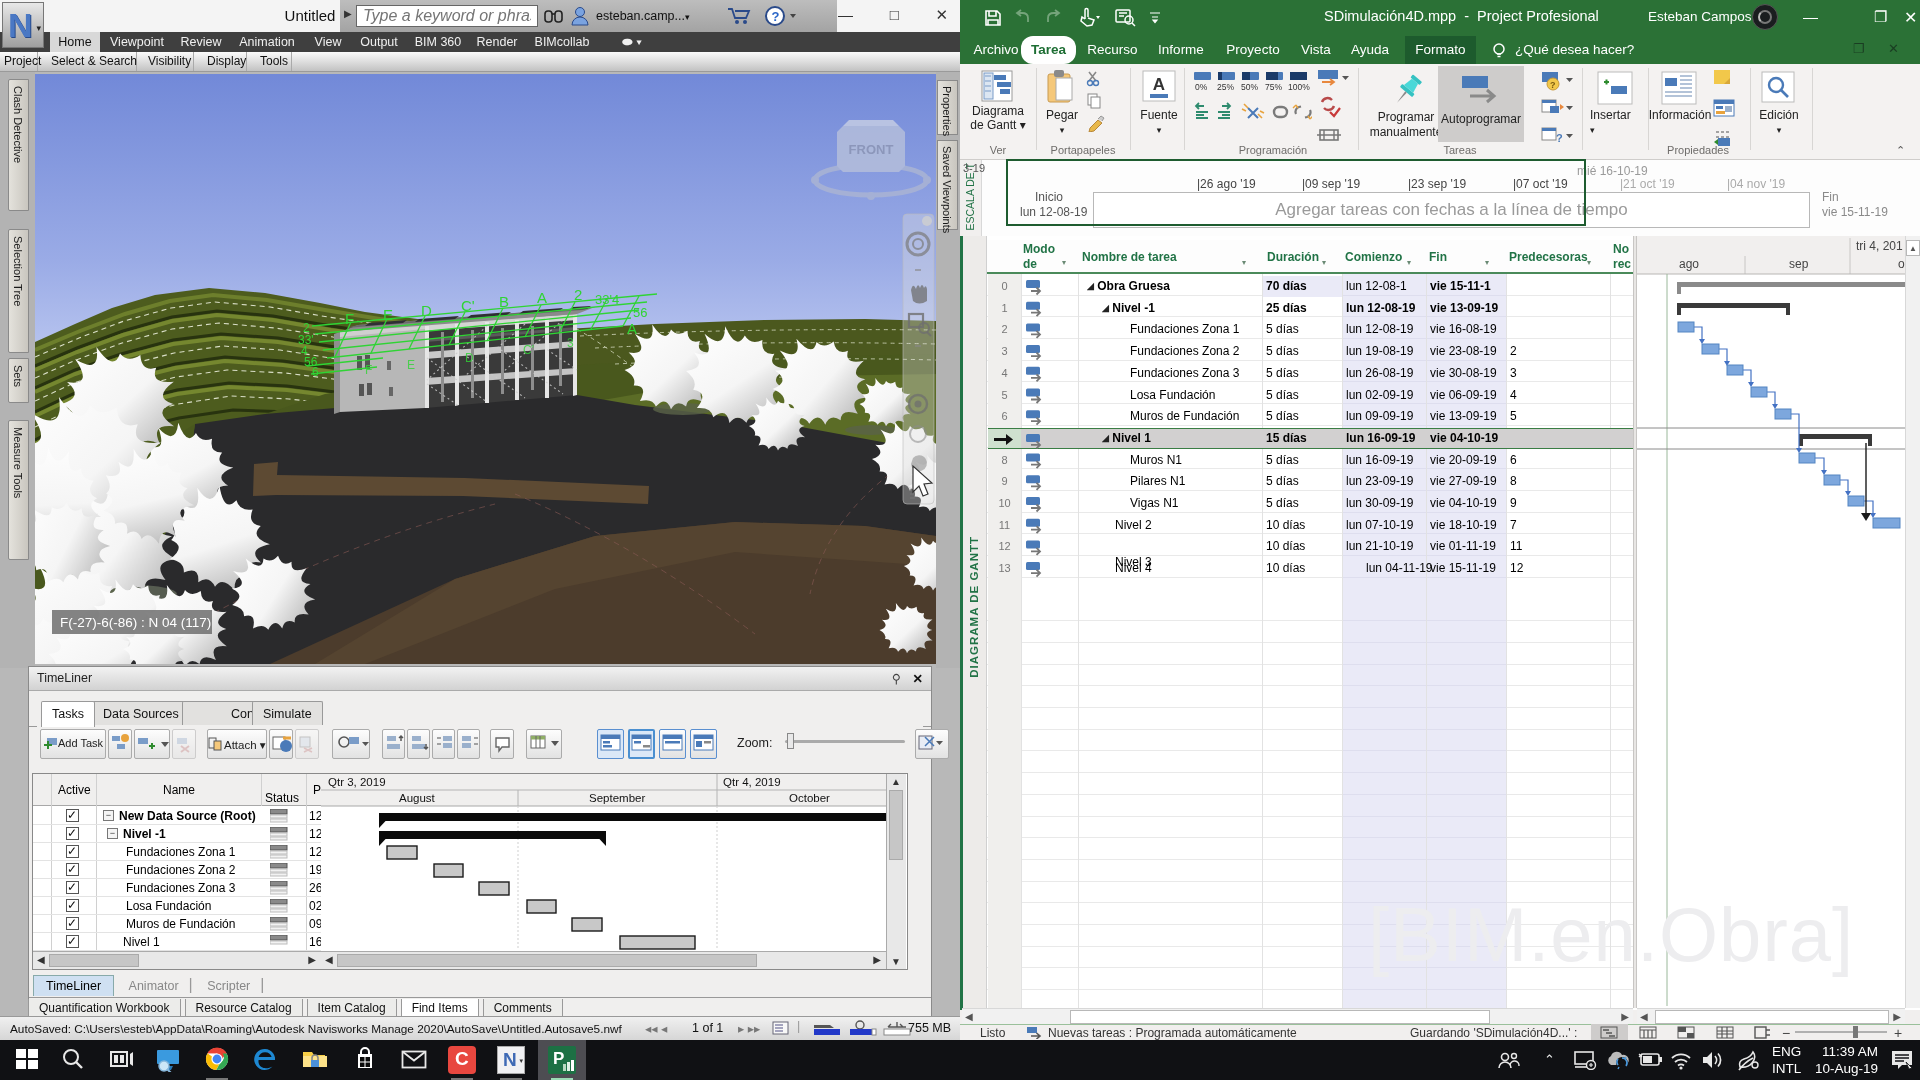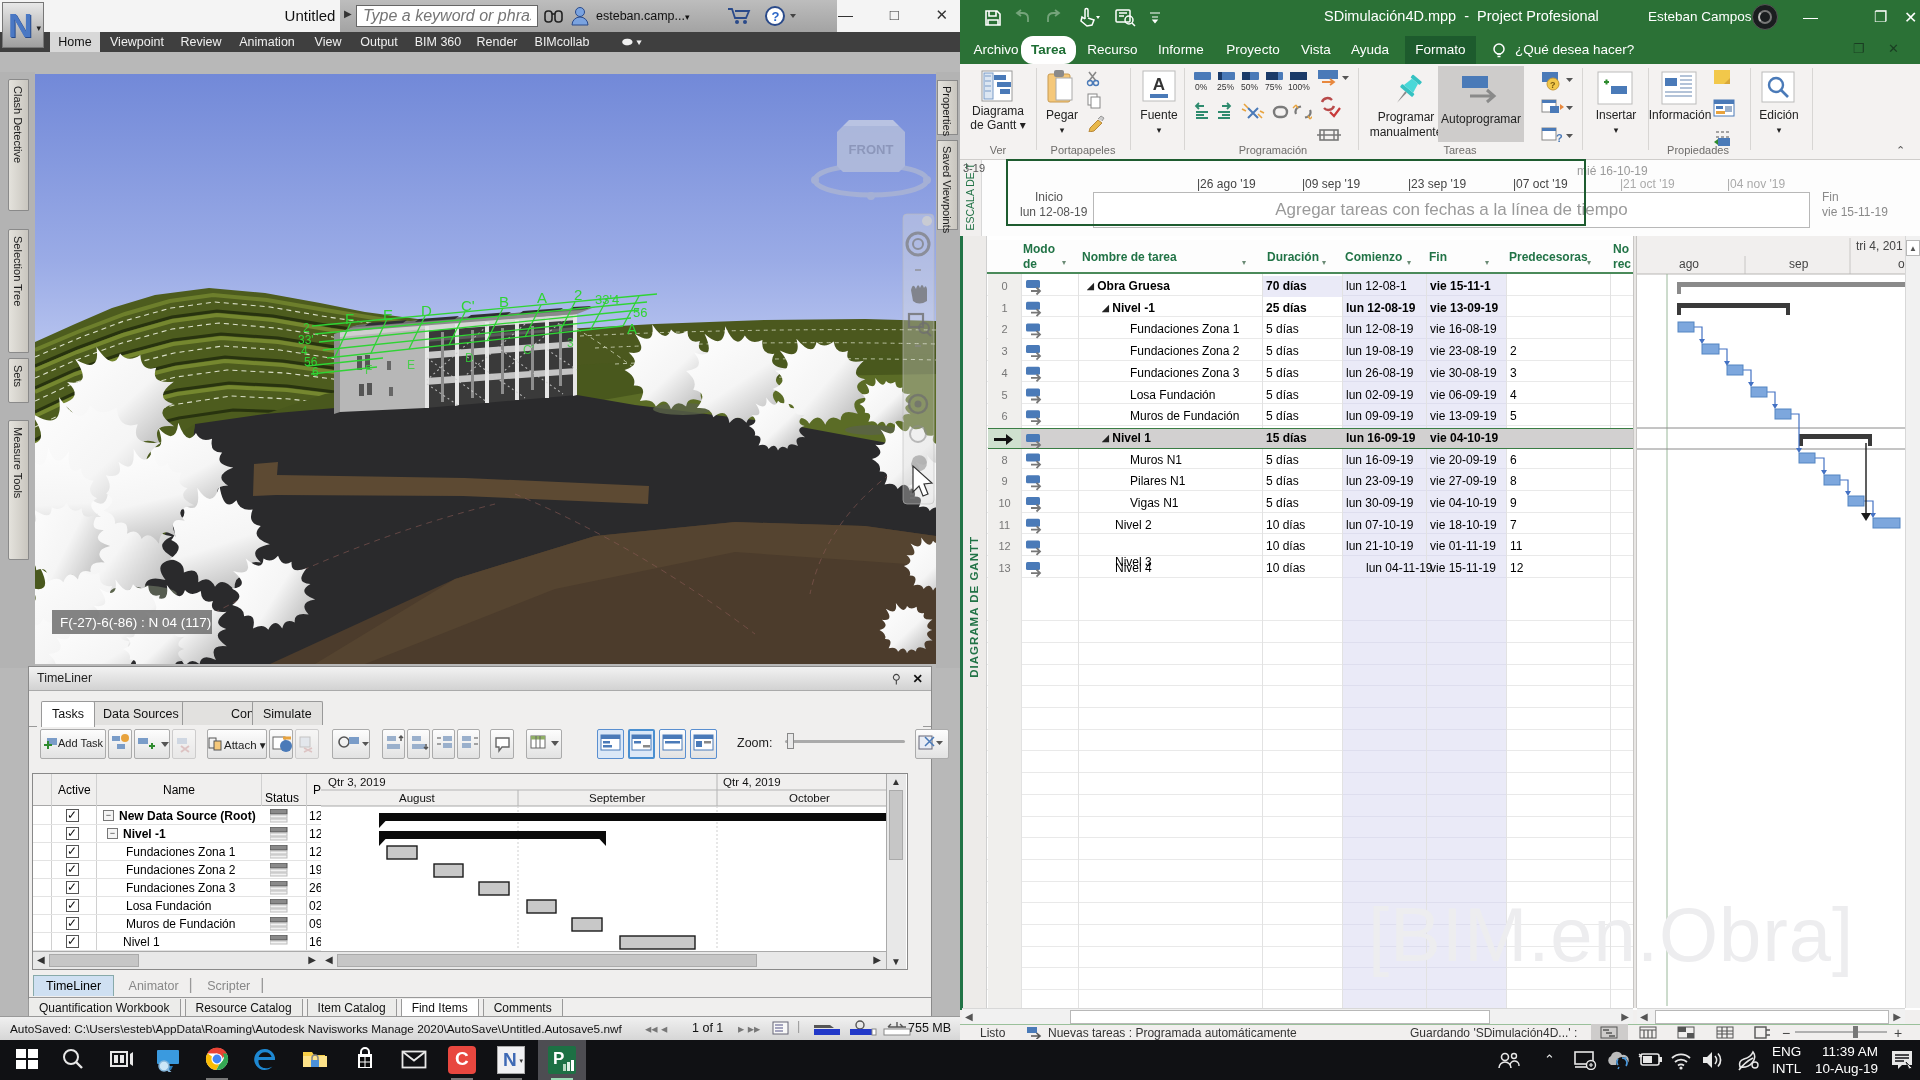--- a/index.html
+++ b/index.html
@@ -120,20 +120,27 @@
     <div class="t sel" style="left:50px;width:50px;">Home</div>
     <div class="t" style="left:107px;width:60px;">Viewpoint</div>
     <div class="t" style="left:176px;width:50px;">Review</div>
     <div class="t" style="left:234px;width:66px;">Animation</div>
     <div class="t" style="left:310px;width:36px;">View</div>
     <div class="t" style="left:355px;width:48px;">Output</div>
     <div class="t" style="left:412px;width:52px;">BIM 360</div>
     <div class="t" style="left:472px;width:50px;">Render</div>
     <div class="t" style="left:530px;width:64px;">BIMcollab</div>
     <div class="t" style="left:612px;width:40px;">⬬ ▾</div>
+  </div>
+  <div id="nav-toolbar">
+    <div class="t" style="left:0;width:38px;">Project</div>
+    <div class="t" style="left:47px;width:90px;">Select &amp; Search</div>
+    <div class="t" style="left:144px;width:50px;">Visibility</div>
+    <div class="t" style="left:203px;width:44px;">Display</div>
+    <div class="t" style="left:256px;width:36px;">Tools</div>
   </div>
   <div id="lstrip">
     <div class="vtab" style="top:7px;height:132px;">
           <span>Clash Detective</span>
         </div>
     <div class="vtab" style="top:157px;height:124px;">
           <span>Selection Tree</span>
         </div>
     <div class="vtab" style="top:286px;height:45px;">
           <span>Sets</span>
@@ -849,21 +856,21 @@
           <path d="M 26,64 l 7,0 l -3.5,4 z" fill="#555"></path>
     </svg>
     <div class="rlabel" style="left:420px;width:160px;">Tareas</div>
     <div class="rsep" style="left:622px;"></div>
 
     <svg style="position:absolute;left:636px;top:6px;" width="40" height="36">
           <rect x="2" y="2" width="34" height="32" fill="#fff" stroke="#bbb"></rect>
           <path d="M 8,12 l 5,0 m -2.5,-2.5 l 0,5" stroke="#2e8b2e" stroke-width="2"></path>
           <rect x="15" y="16" width="16" height="8" fill="#4a7ab8"></rect>
         </svg>
-    <div style="position:absolute;left:630px;top:44px;width:52px;text-align:center;font-size:12px;color:#222;">Insertar<br><span style="font-size:9px;">▾</span></div>
+    <div style="position:absolute;left:630px;top:44px;width:52px;font-size:12px;color:#222;">Insertar<br><span style="font-size:9px;">▾</span></div>
     <div class="rsep" style="left:688px;"></div>
 
     <svg style="position:absolute;left:700px;top:6px;" width="40" height="36">
           <rect x="2" y="2" width="34" height="32" fill="#fff" stroke="#bbb"></rect>
           <rect x="5" y="8" width="12" height="8" fill="#4a7ab8"></rect>
           <path d="M 20,6 h 12 M 20,10 h 12 M 20,14 h 12 M 20,18 h 12 M 5,22 h 27 M 5,26 h 27" stroke="#9ab0cc" stroke-width="1.6"></path>
         </svg>
     <div style="position:absolute;left:686px;top:44px;width:68px;text-align:center;font-size:12px;color:#222;">Información</div>
     <svg style="position:absolute;left:752px;top:4px;" width="26" height="88">
       <rect x="2" y="2" width="16" height="14" fill="#f2c84a"></rect>

